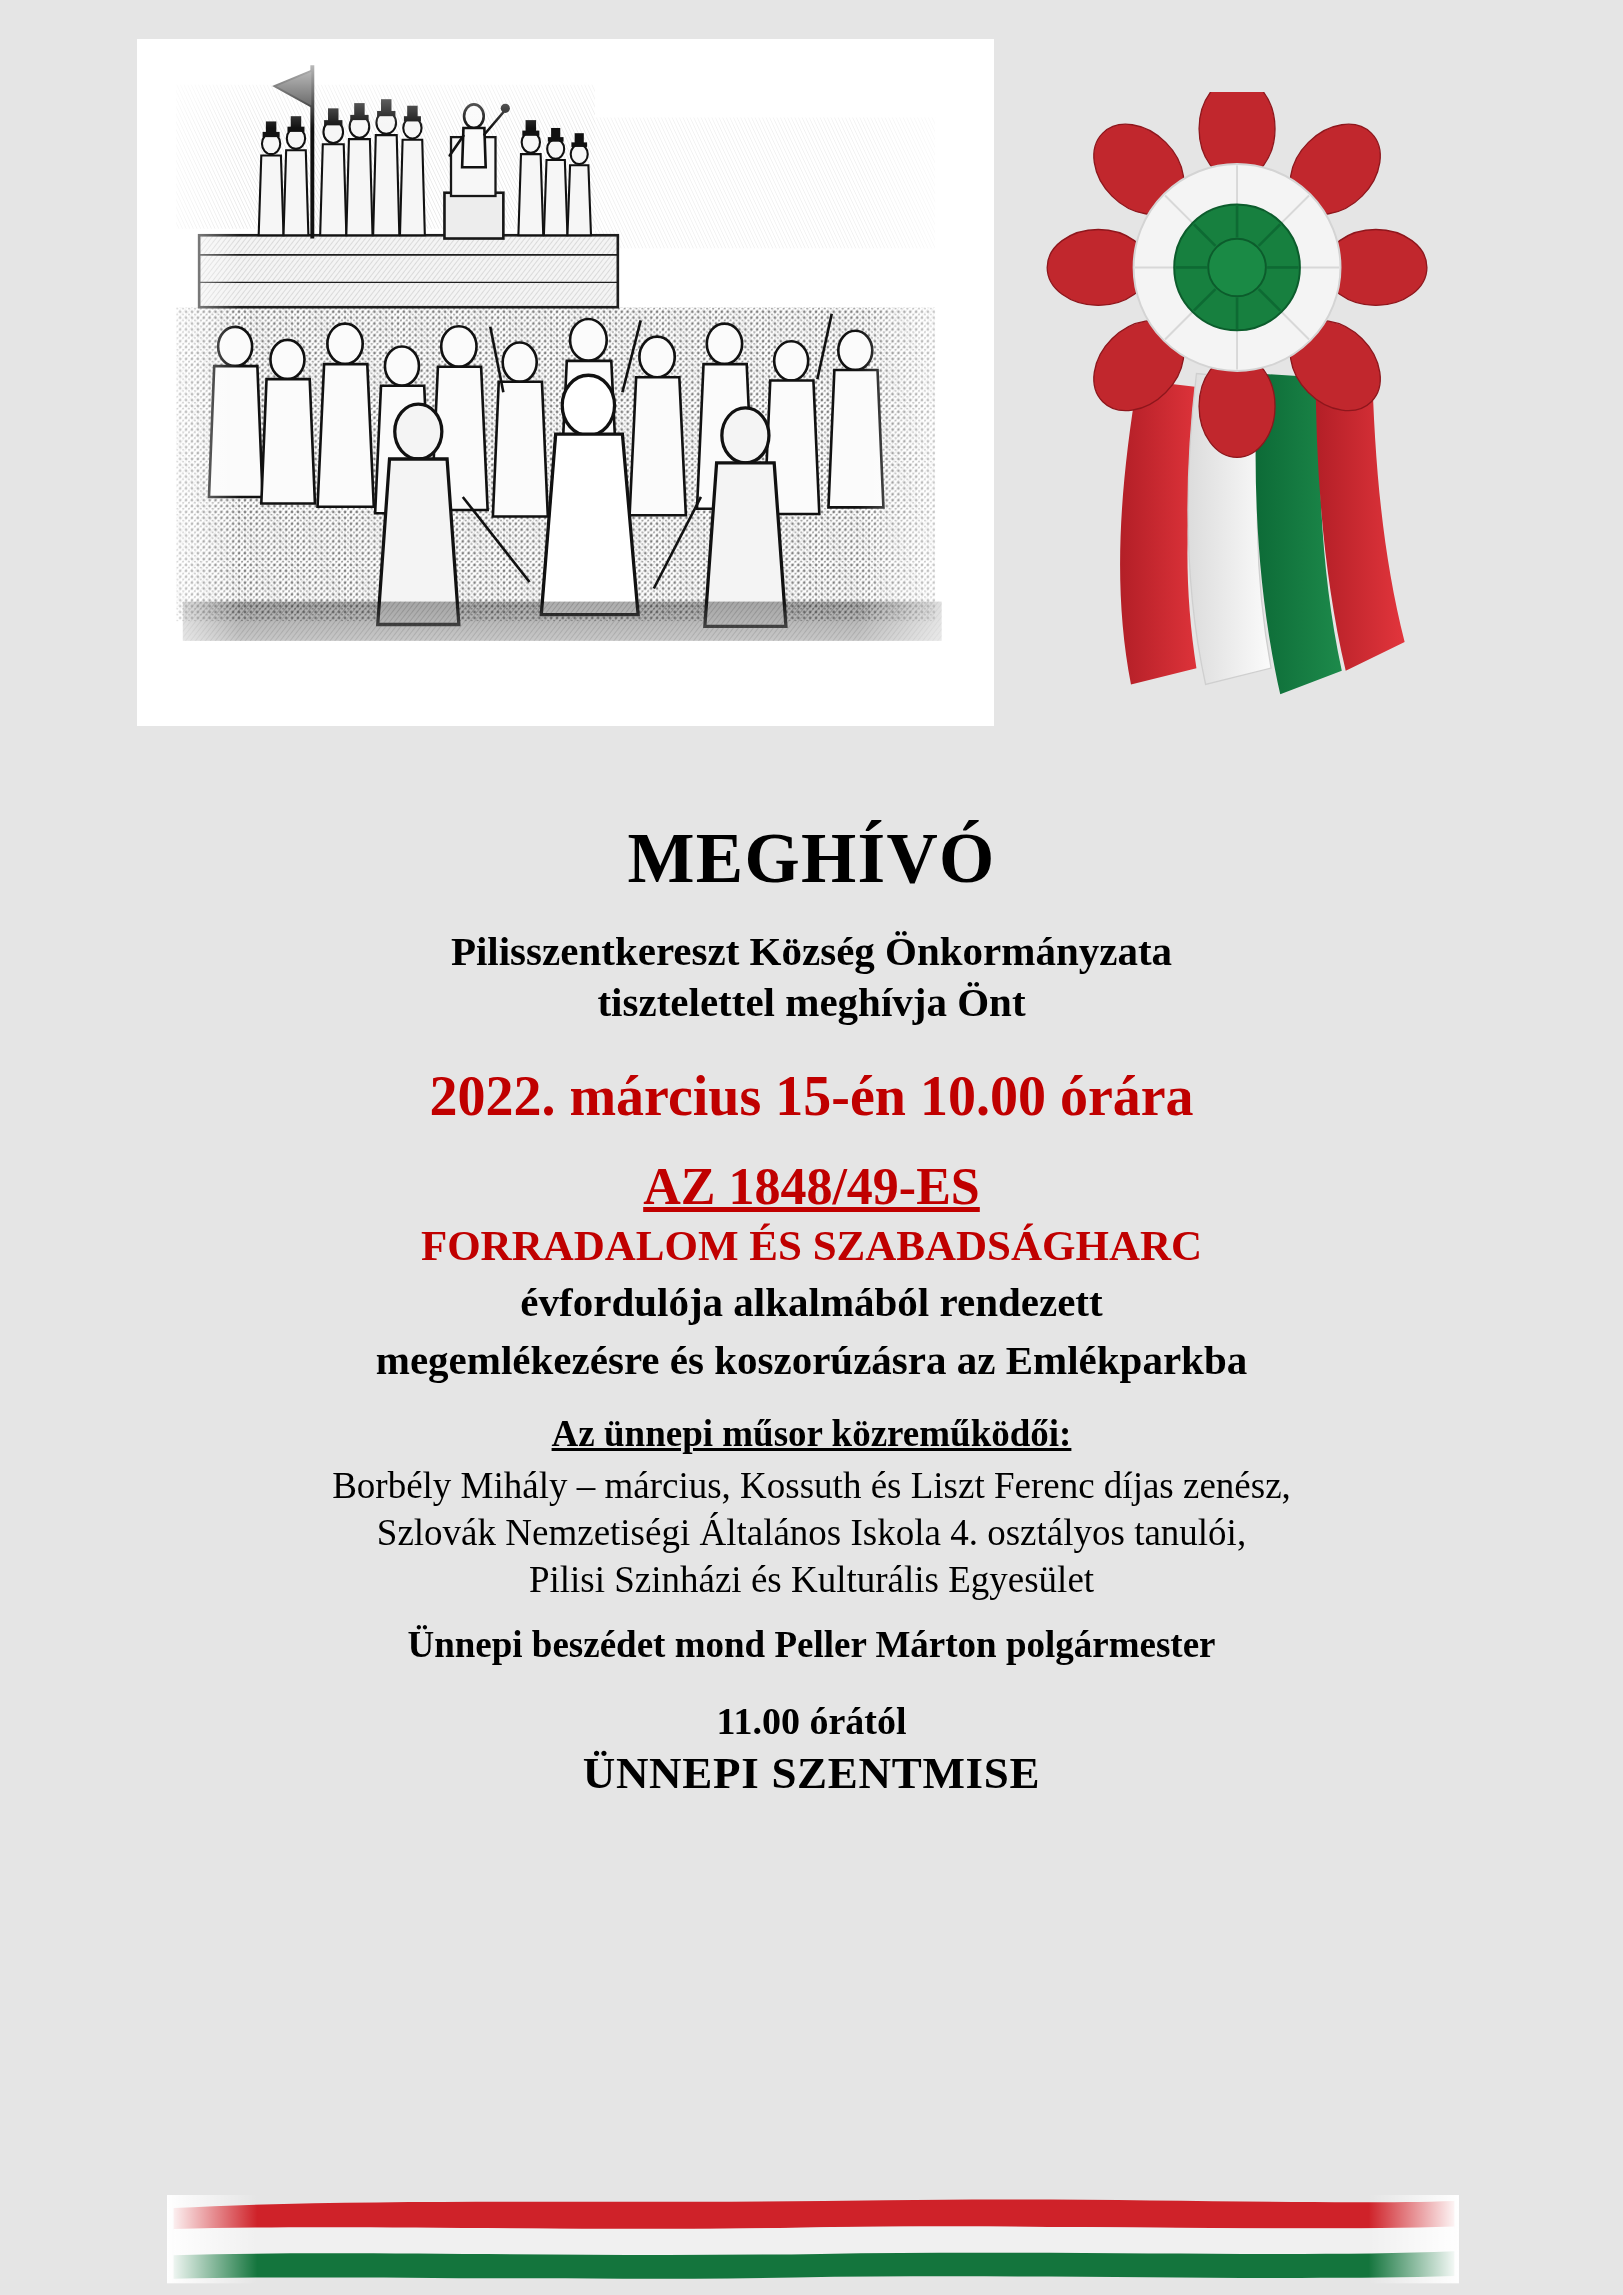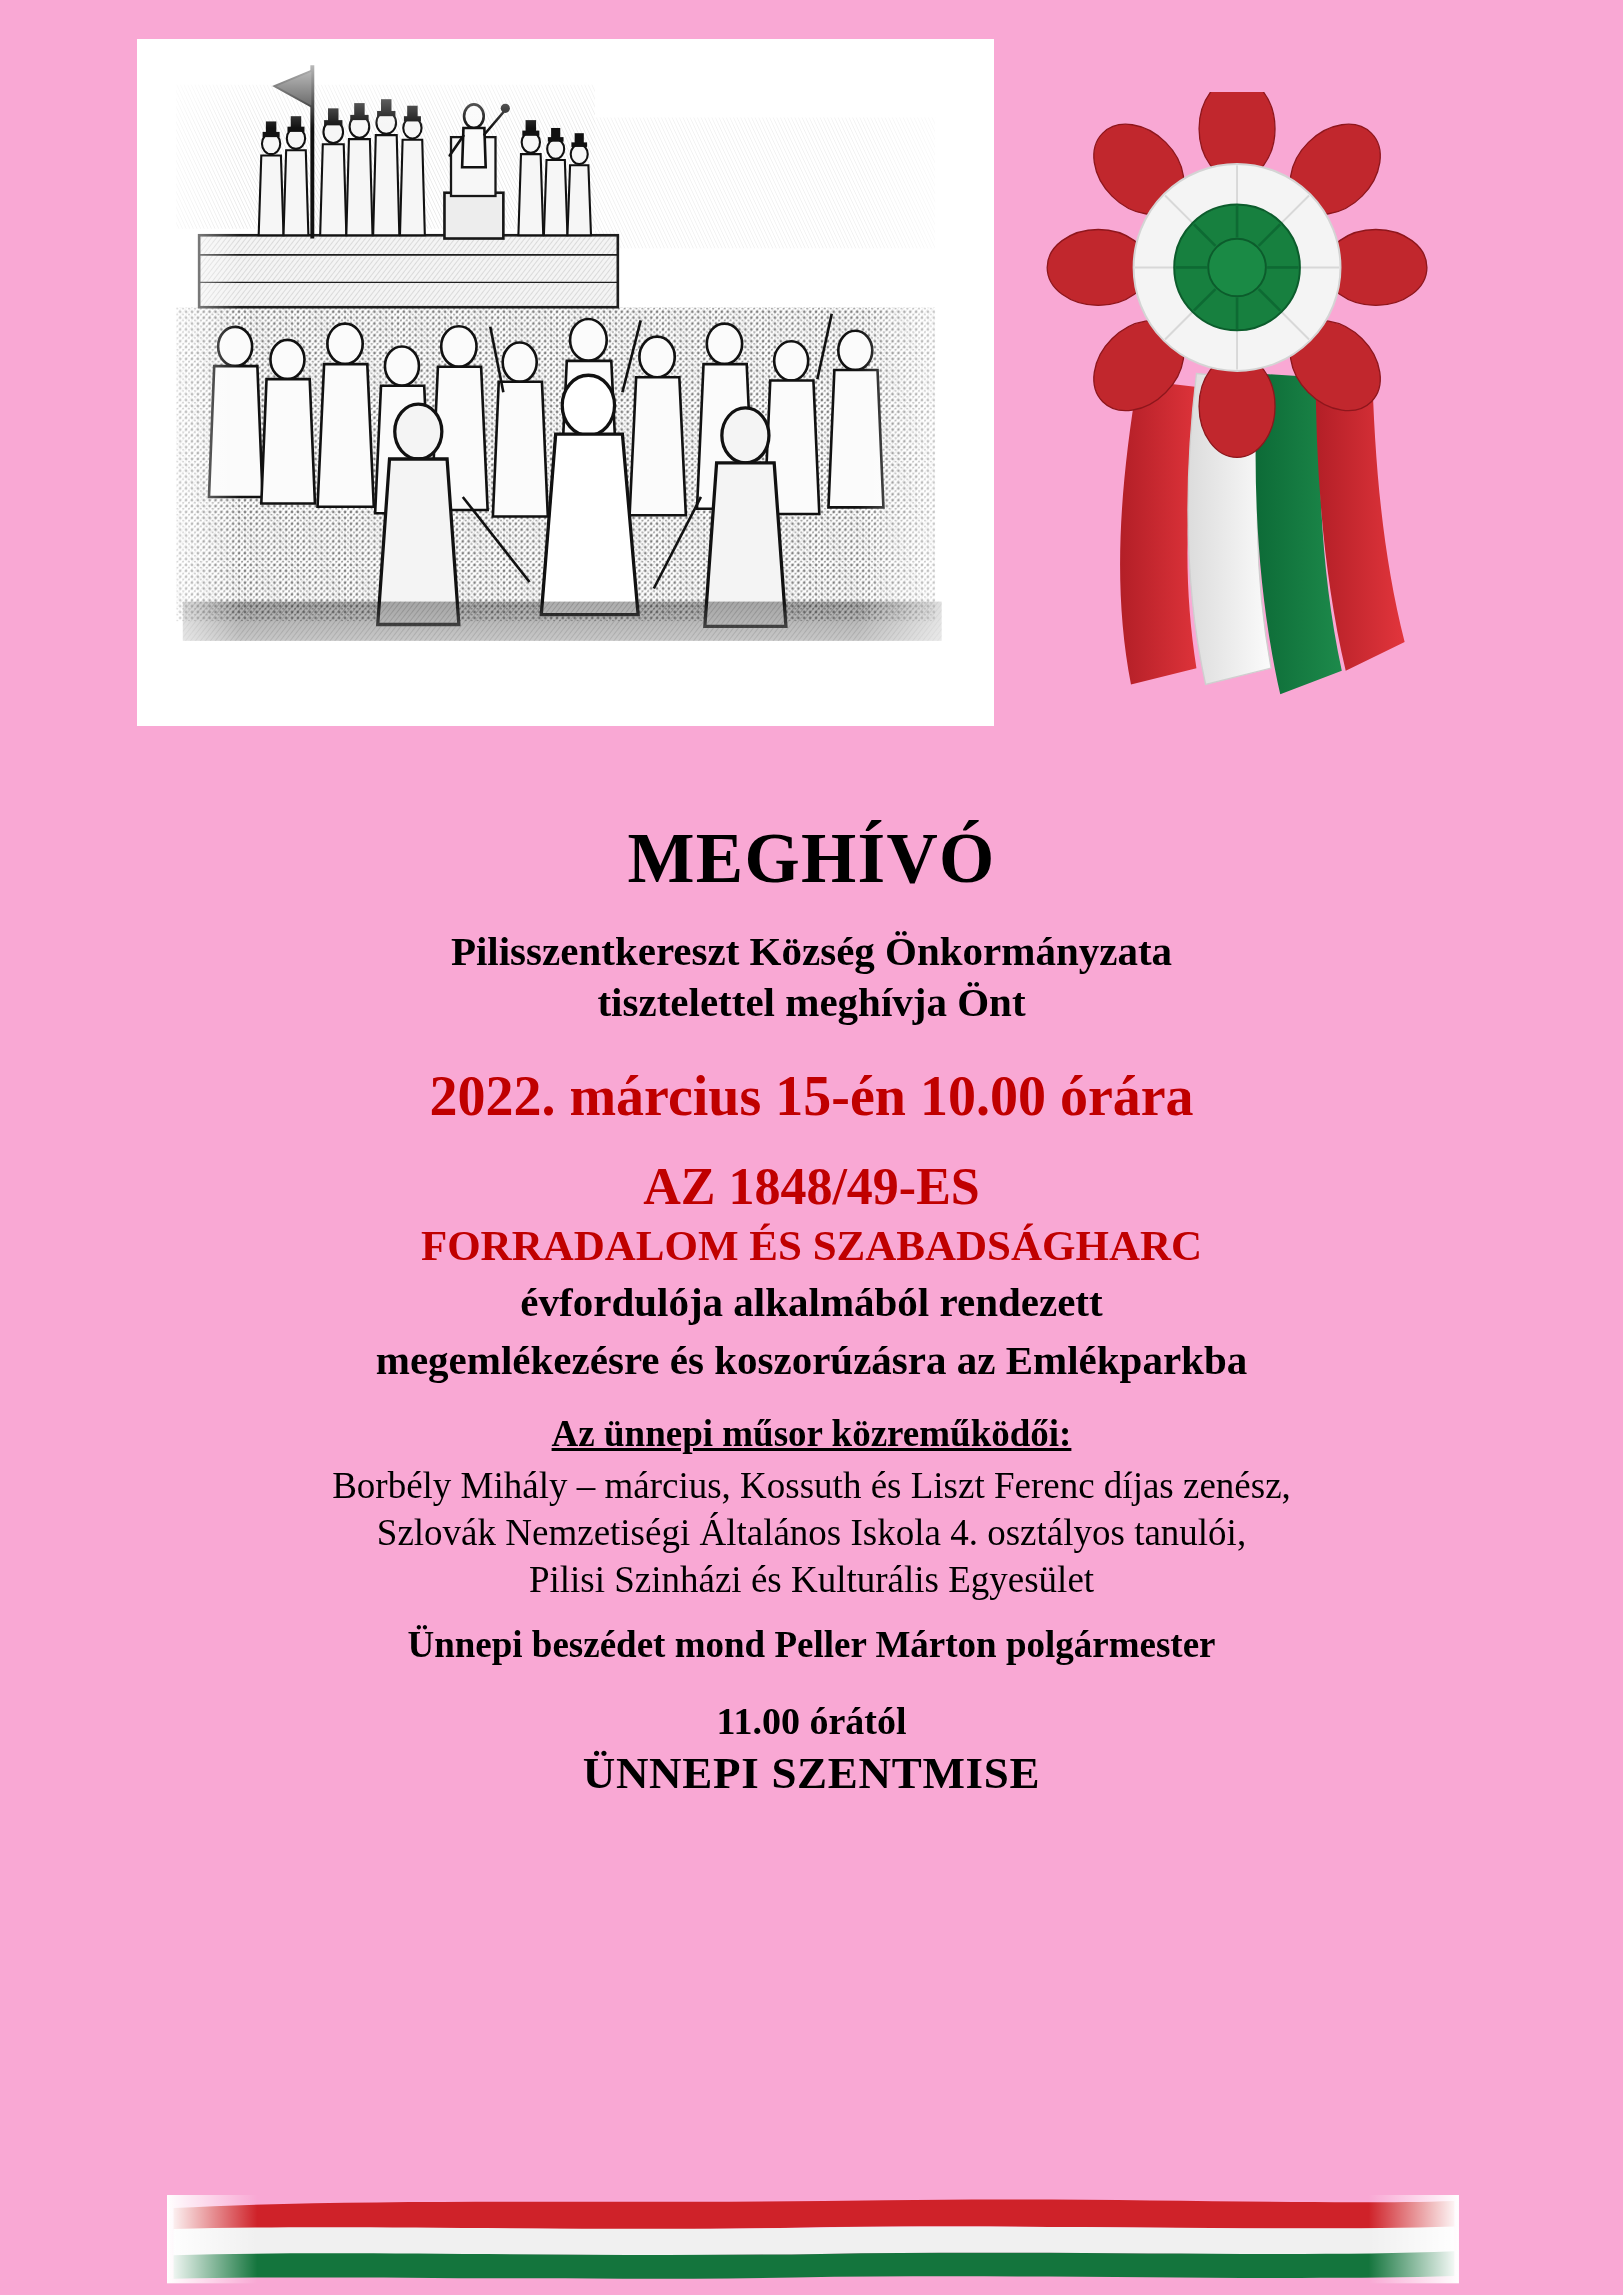--- a/index.html
+++ b/index.html
@@ -13,21 +13,21 @@
     font-family: "Liberation Serif", serif;
     color: #000000;
     position: relative;
     overflow: hidden;
   }
 
   .poster {
     width: 1623px;
     height: 2295px;
     position: relative;
-    background: #f9a8d4;
+    background: #e5e5e5;
     display: flex;
     flex-direction: column;
     align-items: center;
   }
 
   
   .artwork {
     position: relative;
     width: 1623px;
     height: 805px;
@@ -83,20 +83,21 @@
     margin: 38px 0 29px 0;
     line-height: 1.1;
   }
 
   .event-1 {
     color: #c00000;
     font-size: 52px;
     font-weight: bold;
     line-height: 1.15;
     margin: 0;
+    text-decoration: underline;
   }
   .event-2 {
     color: #c00000;
     font-size: 43px;
     font-weight: bold;
     line-height: 1.15;
     margin: 3.9px 0 6.5px 0;
     letter-spacing: 0px;
   }
 

